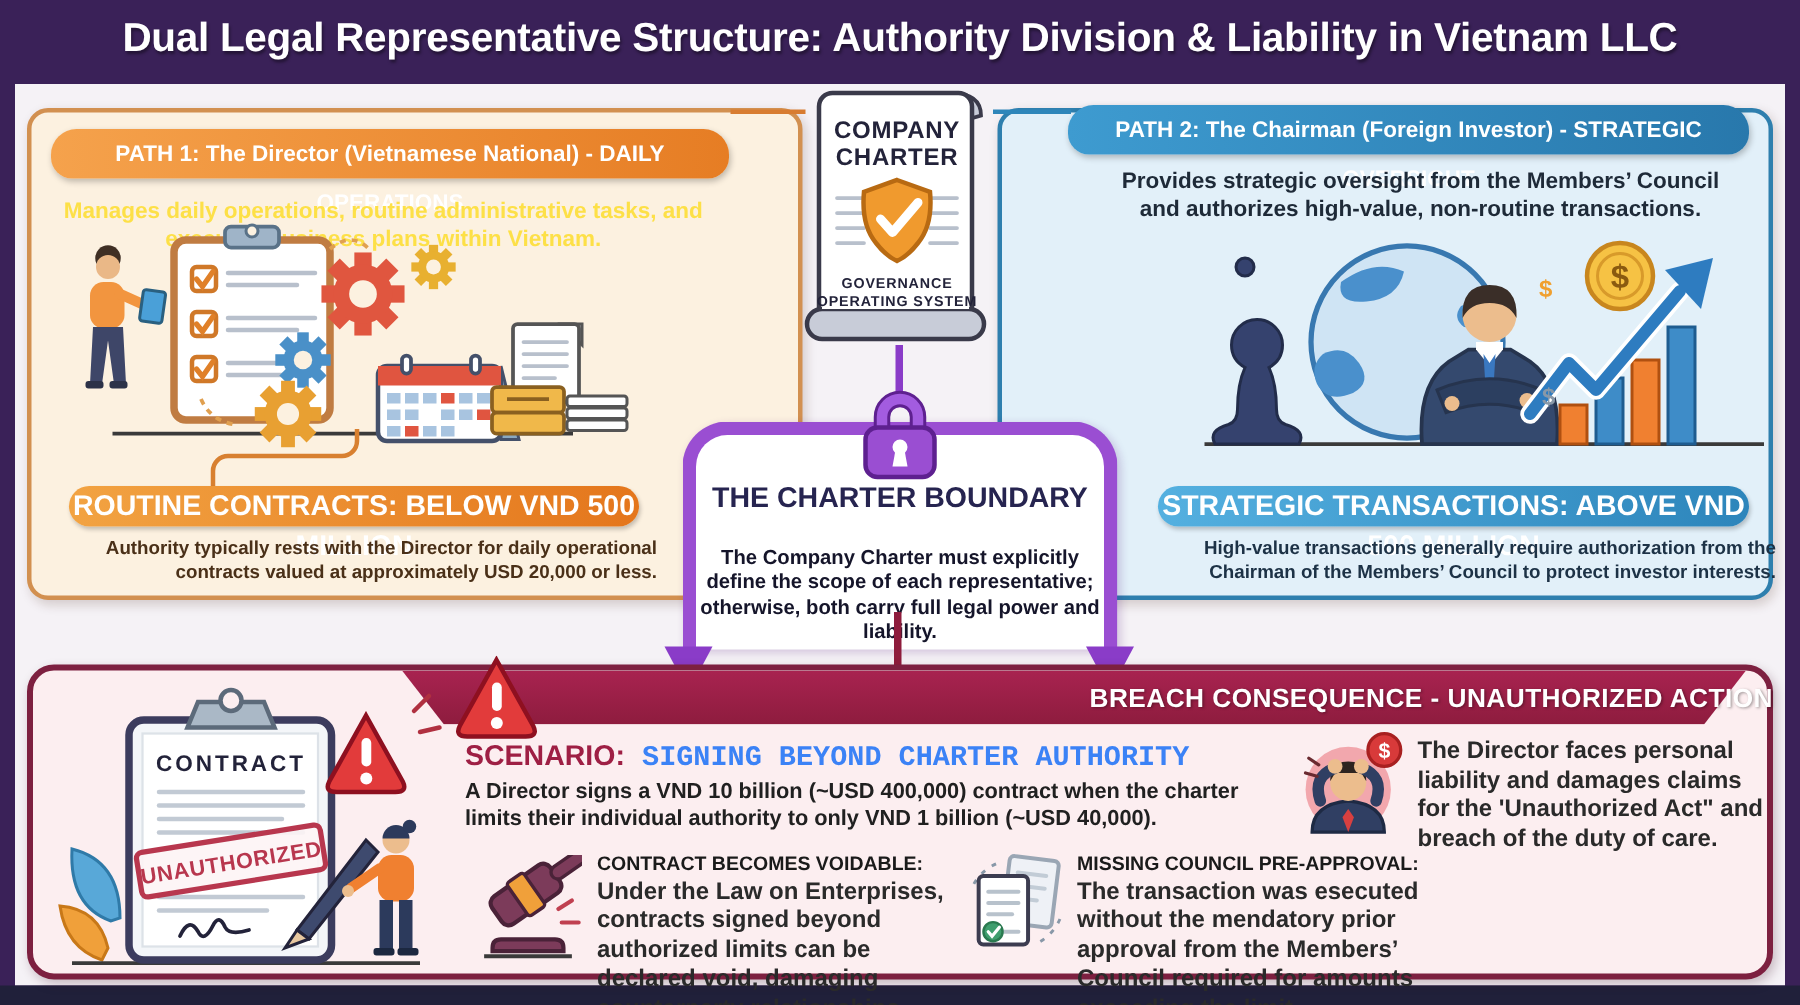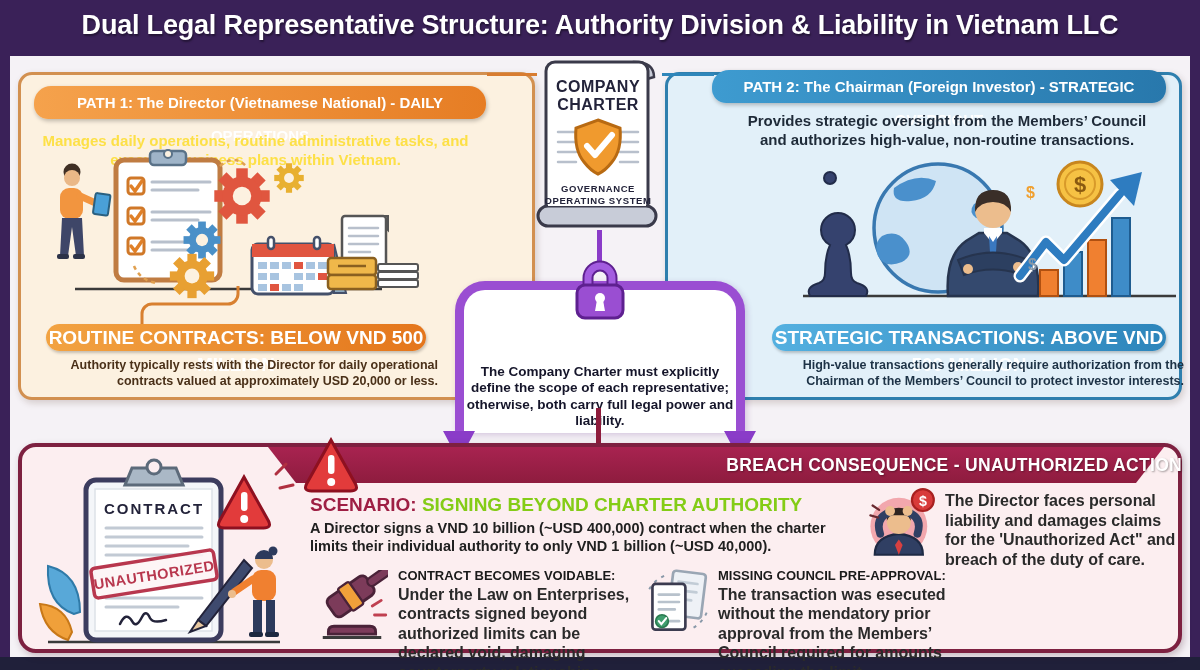--- a/index.html
+++ b/index.html
@@ -51,21 +51,21 @@
   
   #breach-panel{left:18px;top:443px;width:1156px;height:202px;background:#fceef0;
                 border:4px solid #7d2040;border-radius:18px;box-shadow:2px 3px 7px rgba(60,10,30,.25);}
   #breach-banner{left:268px;top:447px;width:896px;height:36px;
                  background:linear-gradient(180deg,#a82350,#8e1c3e);
                  clip-path:polygon(0 0,100% 0,calc(100% - 28px) 100%,28px 100%);}
   #breach-title{left:18px;top:455px;width:1164px;text-align:right;color:#fff;
                 font-size:17.5px;font-weight:bold;letter-spacing:.3px;text-shadow:1px 1px 2px rgba(0,0,0,.35);}
   #scenario-head{left:310px;top:494px;font-size:19px;font-weight:bold;}
   #scenario-label{color:#9e1f44;}
-  #scenario-title{color:#84cc16;}
+  #scenario-title{color:#3b82f6;font-family:Liberation Mono, monospace;}
   #scenario-text{left:310px;top:519px;width:548px;font-size:14.5px;font-weight:bold;
                  color:#202020;line-height:1.25;}
   .item-title{font-size:13px;font-weight:bold;color:#1a1a1a;line-height:1.2;}
   .item-text{font-size:16px;font-weight:bold;color:#2a2a2a;line-height:1.22;margin-top:1px;}
   #item0-block{left:398px;top:568px;width:246px;}
   #item1-block{left:718px;top:568px;width:254px;}
   #item2-block{left:945px;top:490px;width:232px;}
 </style>
 </head>
 <body>
@@ -291,20 +291,21 @@
   <div id="bound-arrow-right" class="abs bound-arrow"></div>
 
   <svg class="abs" style="left:570px;top:256px" width="60" height="64" viewBox="0 0 60 64">
     <path d="M18,32 v-10 a12,12 0 0 1 24,0 v10" stroke="#5e2090" stroke-width="11" fill="none" stroke-linecap="round"></path>
     <path d="M18,32 v-10 a12,12 0 0 1 24,0 v10" stroke="#a35ce0" stroke-width="7" fill="none" stroke-linecap="round"></path>
     <rect x="7" y="29" width="46" height="33" rx="8" fill="#9a4ed2" stroke="#5e2090" stroke-width="3"></rect>
     <circle cx="30" cy="42" r="5" fill="#fff"></circle>
     <path d="M27,44 h6 l2,11 h-10 z" fill="#fff"></path>
   </svg>
 
+  <div id="boundary-title" class="abs">THE CHARTER BOUNDARY</div>
   <div id="boundary-text" class="abs">The Company Charter must explicitly define the scope of each representative; otherwise, both carry full legal power and liability.</div>
   <div id="breach-stub" class="abs"></div>
 
   <div id="breach-panel" class="abs"></div>
   <div id="breach-banner" class="abs"></div>
   <div id="breach-title" class="abs">BREACH CONSEQUENCE - UNAUTHORIZED ACTION</div>
   <svg class="abs" style="left:302px;top:437px" width="58" height="56" viewBox="0 0 56 56">
       <use href="#warn" xlink:href="#warn"></use>
     </svg>
 

